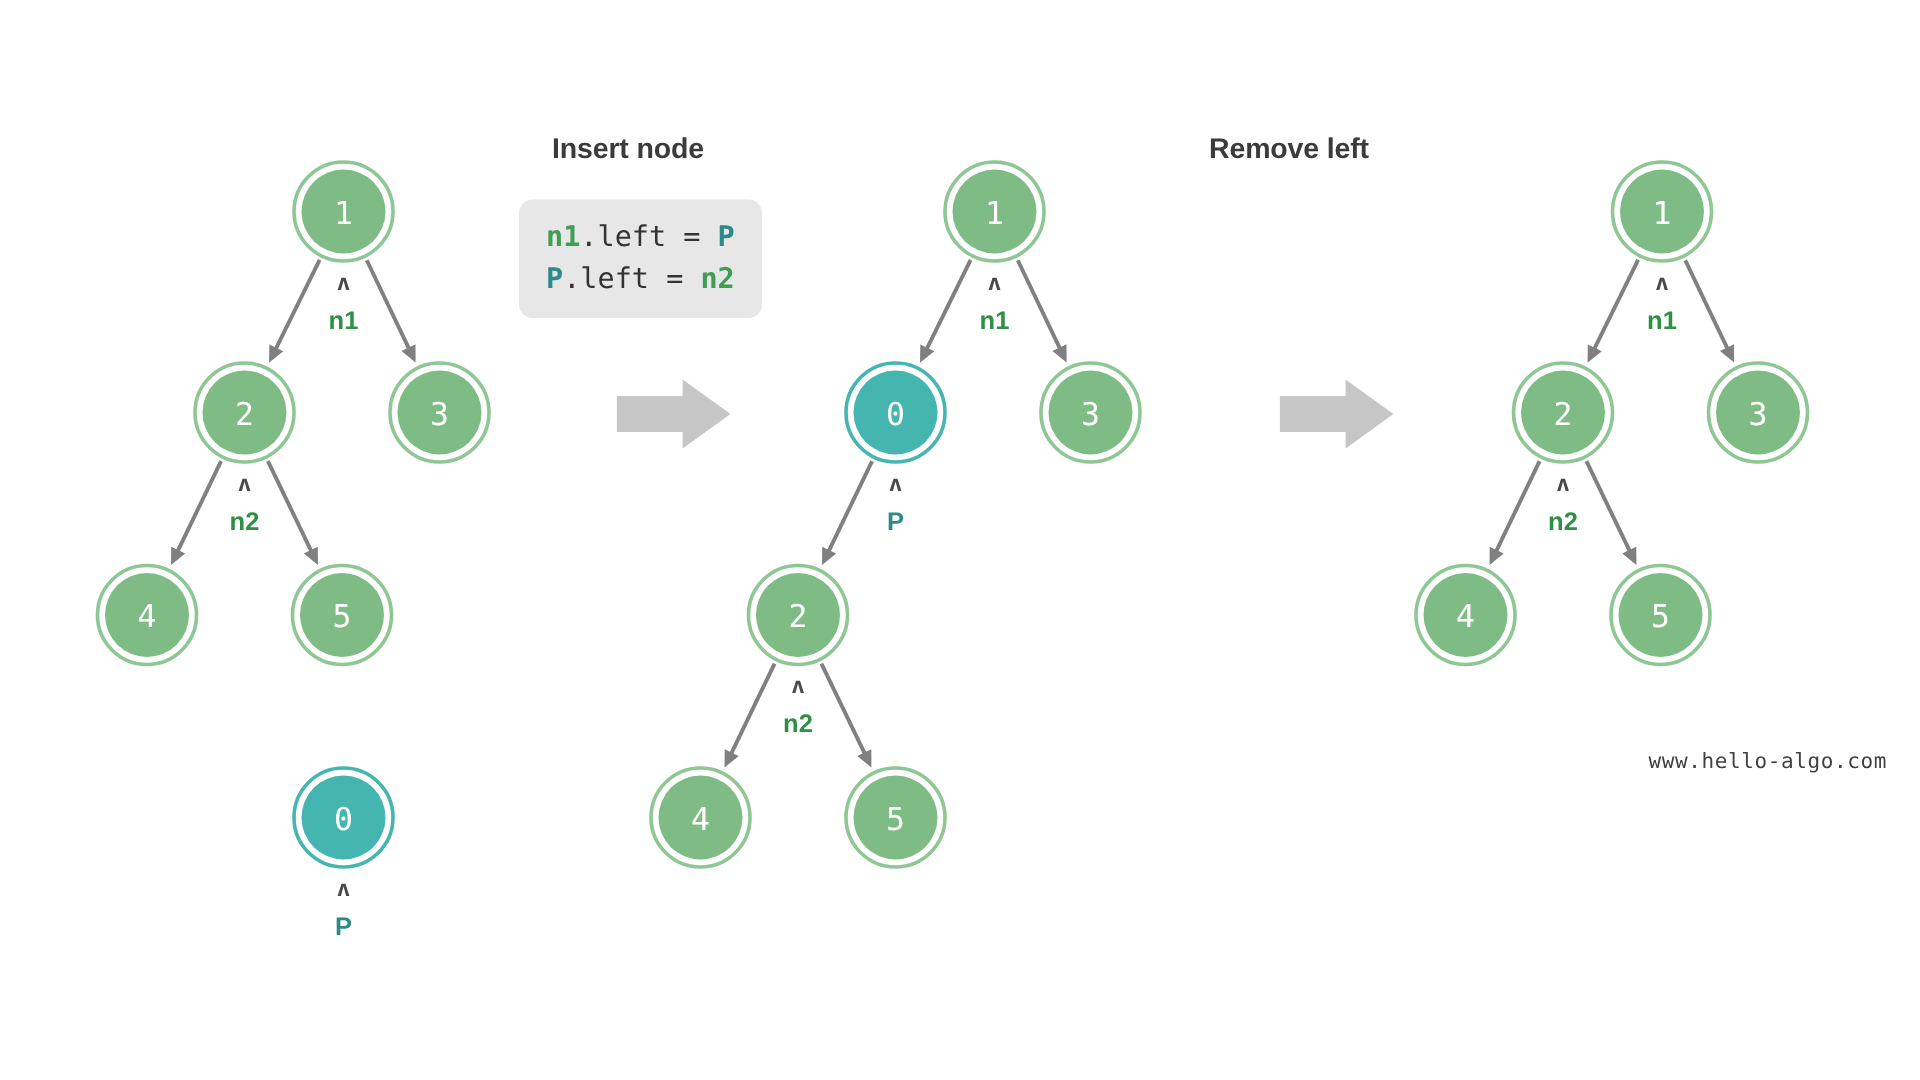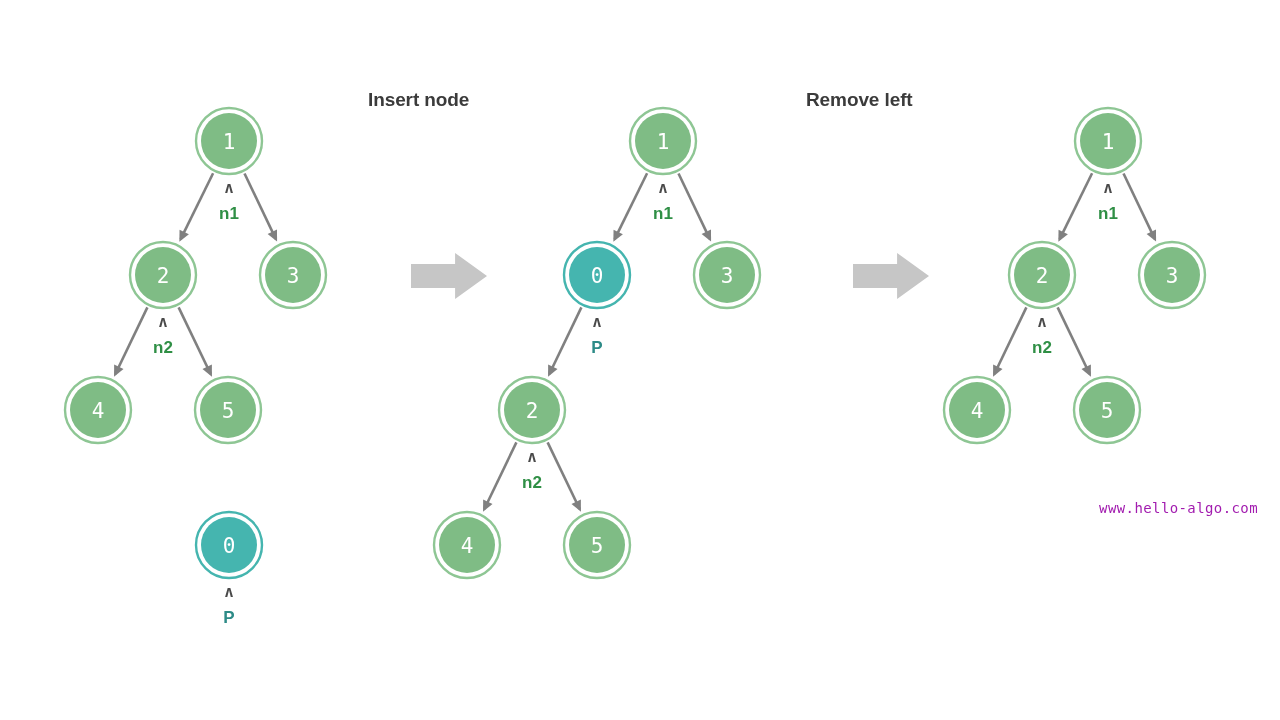--- a/index.html
+++ b/index.html
@@ -71,32 +71,36 @@
     font-size: 17px;
     font-weight: bold;
     text-anchor: middle;
   }
   .watermark {
     position: absolute;
     right: 22px;
     bottom: 16px;
     font-family: "DejaVu Sans Mono", monospace;
     font-size: 14px;
-    color: #a21caf;
+    color: #404040;
     letter-spacing: 0.4px;
   }
 </style>
 </head>
 <body>
 
 <div class="stage">
 
   <div class="panel-title" id="title-insert" style="left: 368px; top: 89px;">Insert node</div>
   <div class="panel-title" id="title-remove" style="left: 806px; top: 89px;">Remove left</div>
 
+  <div class="code-box" id="code-insert" style="left: 346px; top: 133px;">
+      <span class="code-line"><span class="tok-green">n1</span><span class="tok-plain">.left = </span><span class="tok-teal">P</span></span>
+      <span class="code-line"><span class="tok-teal">P</span><span class="tok-plain">.left = </span><span class="tok-green">n2</span></span>
+    </div>
 
   <div class="arrow-sep" id="step-arrow-0" style="left: 411px; top: 252px; width: 76px; height: 48px; background: rgb(198, 198, 198); clip-path: polygon(0% 25%, 58% 25%, 58% 2%, 100% 50%, 58% 98%, 58% 75%, 0% 75%);"></div>
   <div class="arrow-sep" id="step-arrow-1" style="left: 853px; top: 252px; width: 76px; height: 48px; background: rgb(198, 198, 198); clip-path: polygon(0% 25%, 58% 25%, 58% 2%, 100% 50%, 58% 98%, 58% 75%, 0% 75%);"></div>
 
   <svg class="tree-svg" id="tree-before" width="1280" height="720" style="left:0;top:0;" viewBox="0 0 1280 720">
       <g>
         <line x1="213.09340638823423" y1="173.29520521176684" x2="180.67399290196195" y2="239.11643865359238" stroke="#808080" stroke-width="2.6"></line>
         <polygon points="179.34844343431482,241.80770575457296 179.54392850732137,229.6421073070558 188.87365445738732,234.23734546156592" fill="#808080"></polygon>
       </g>
       <g>

